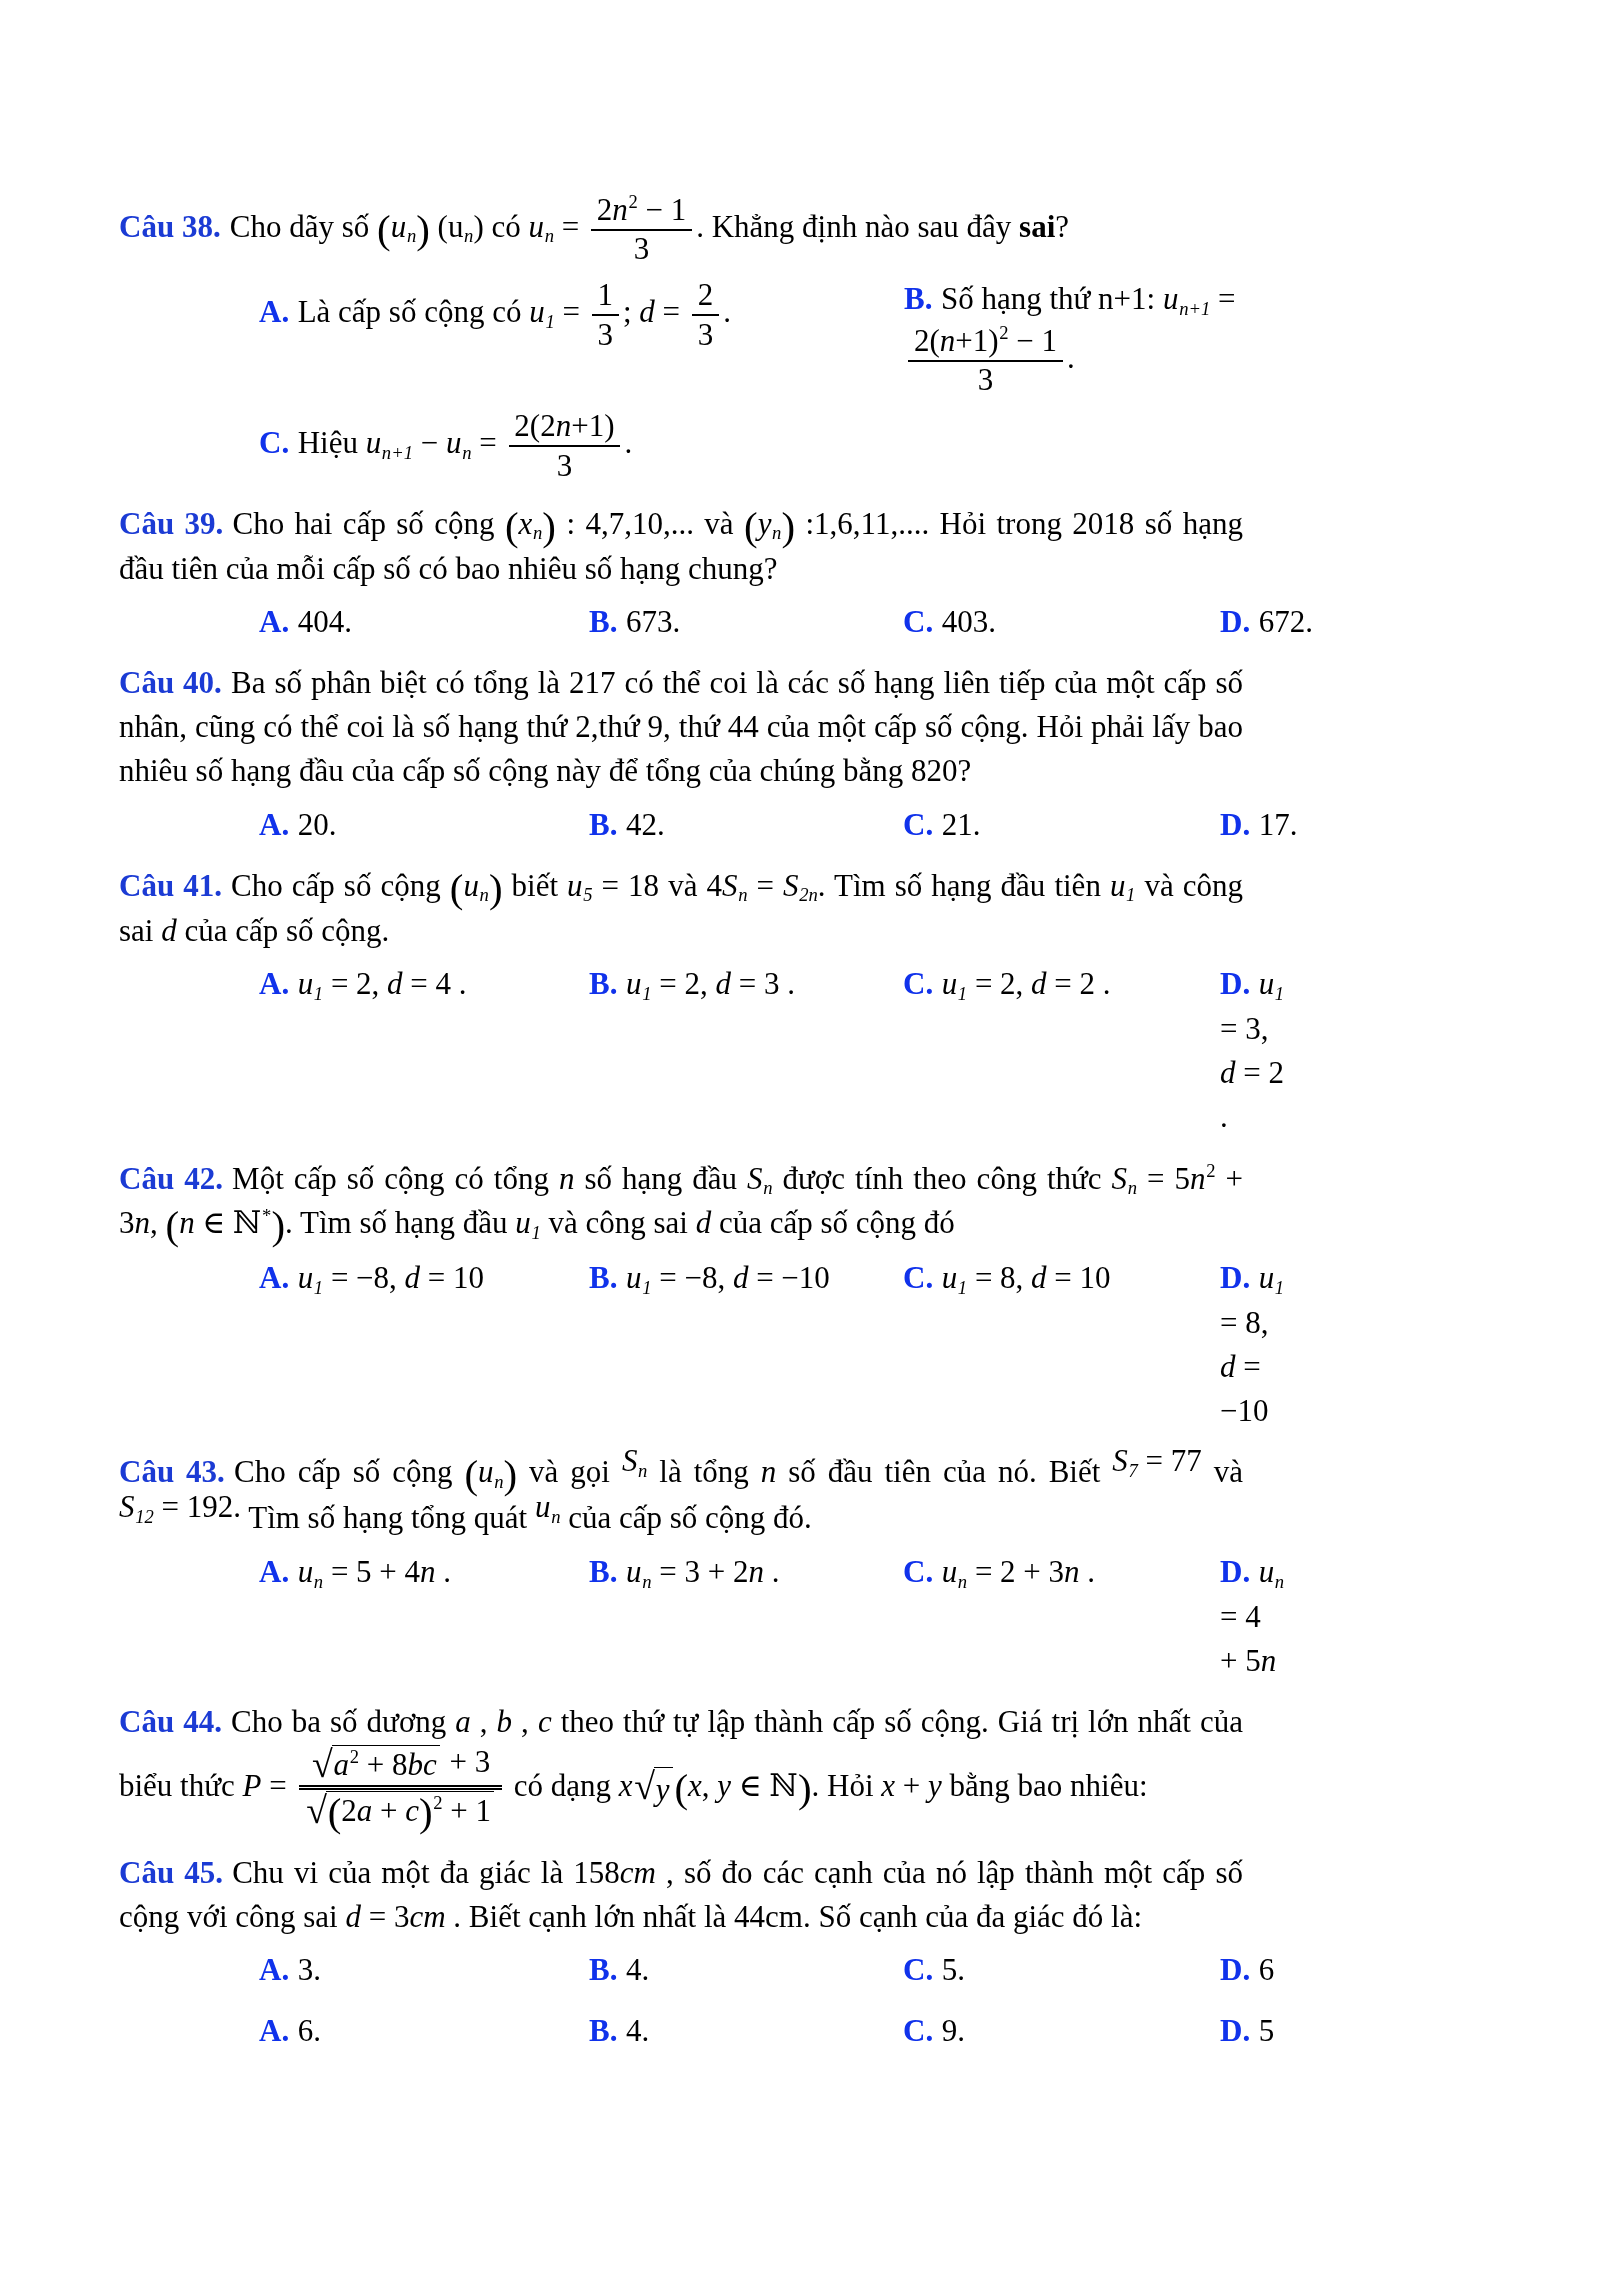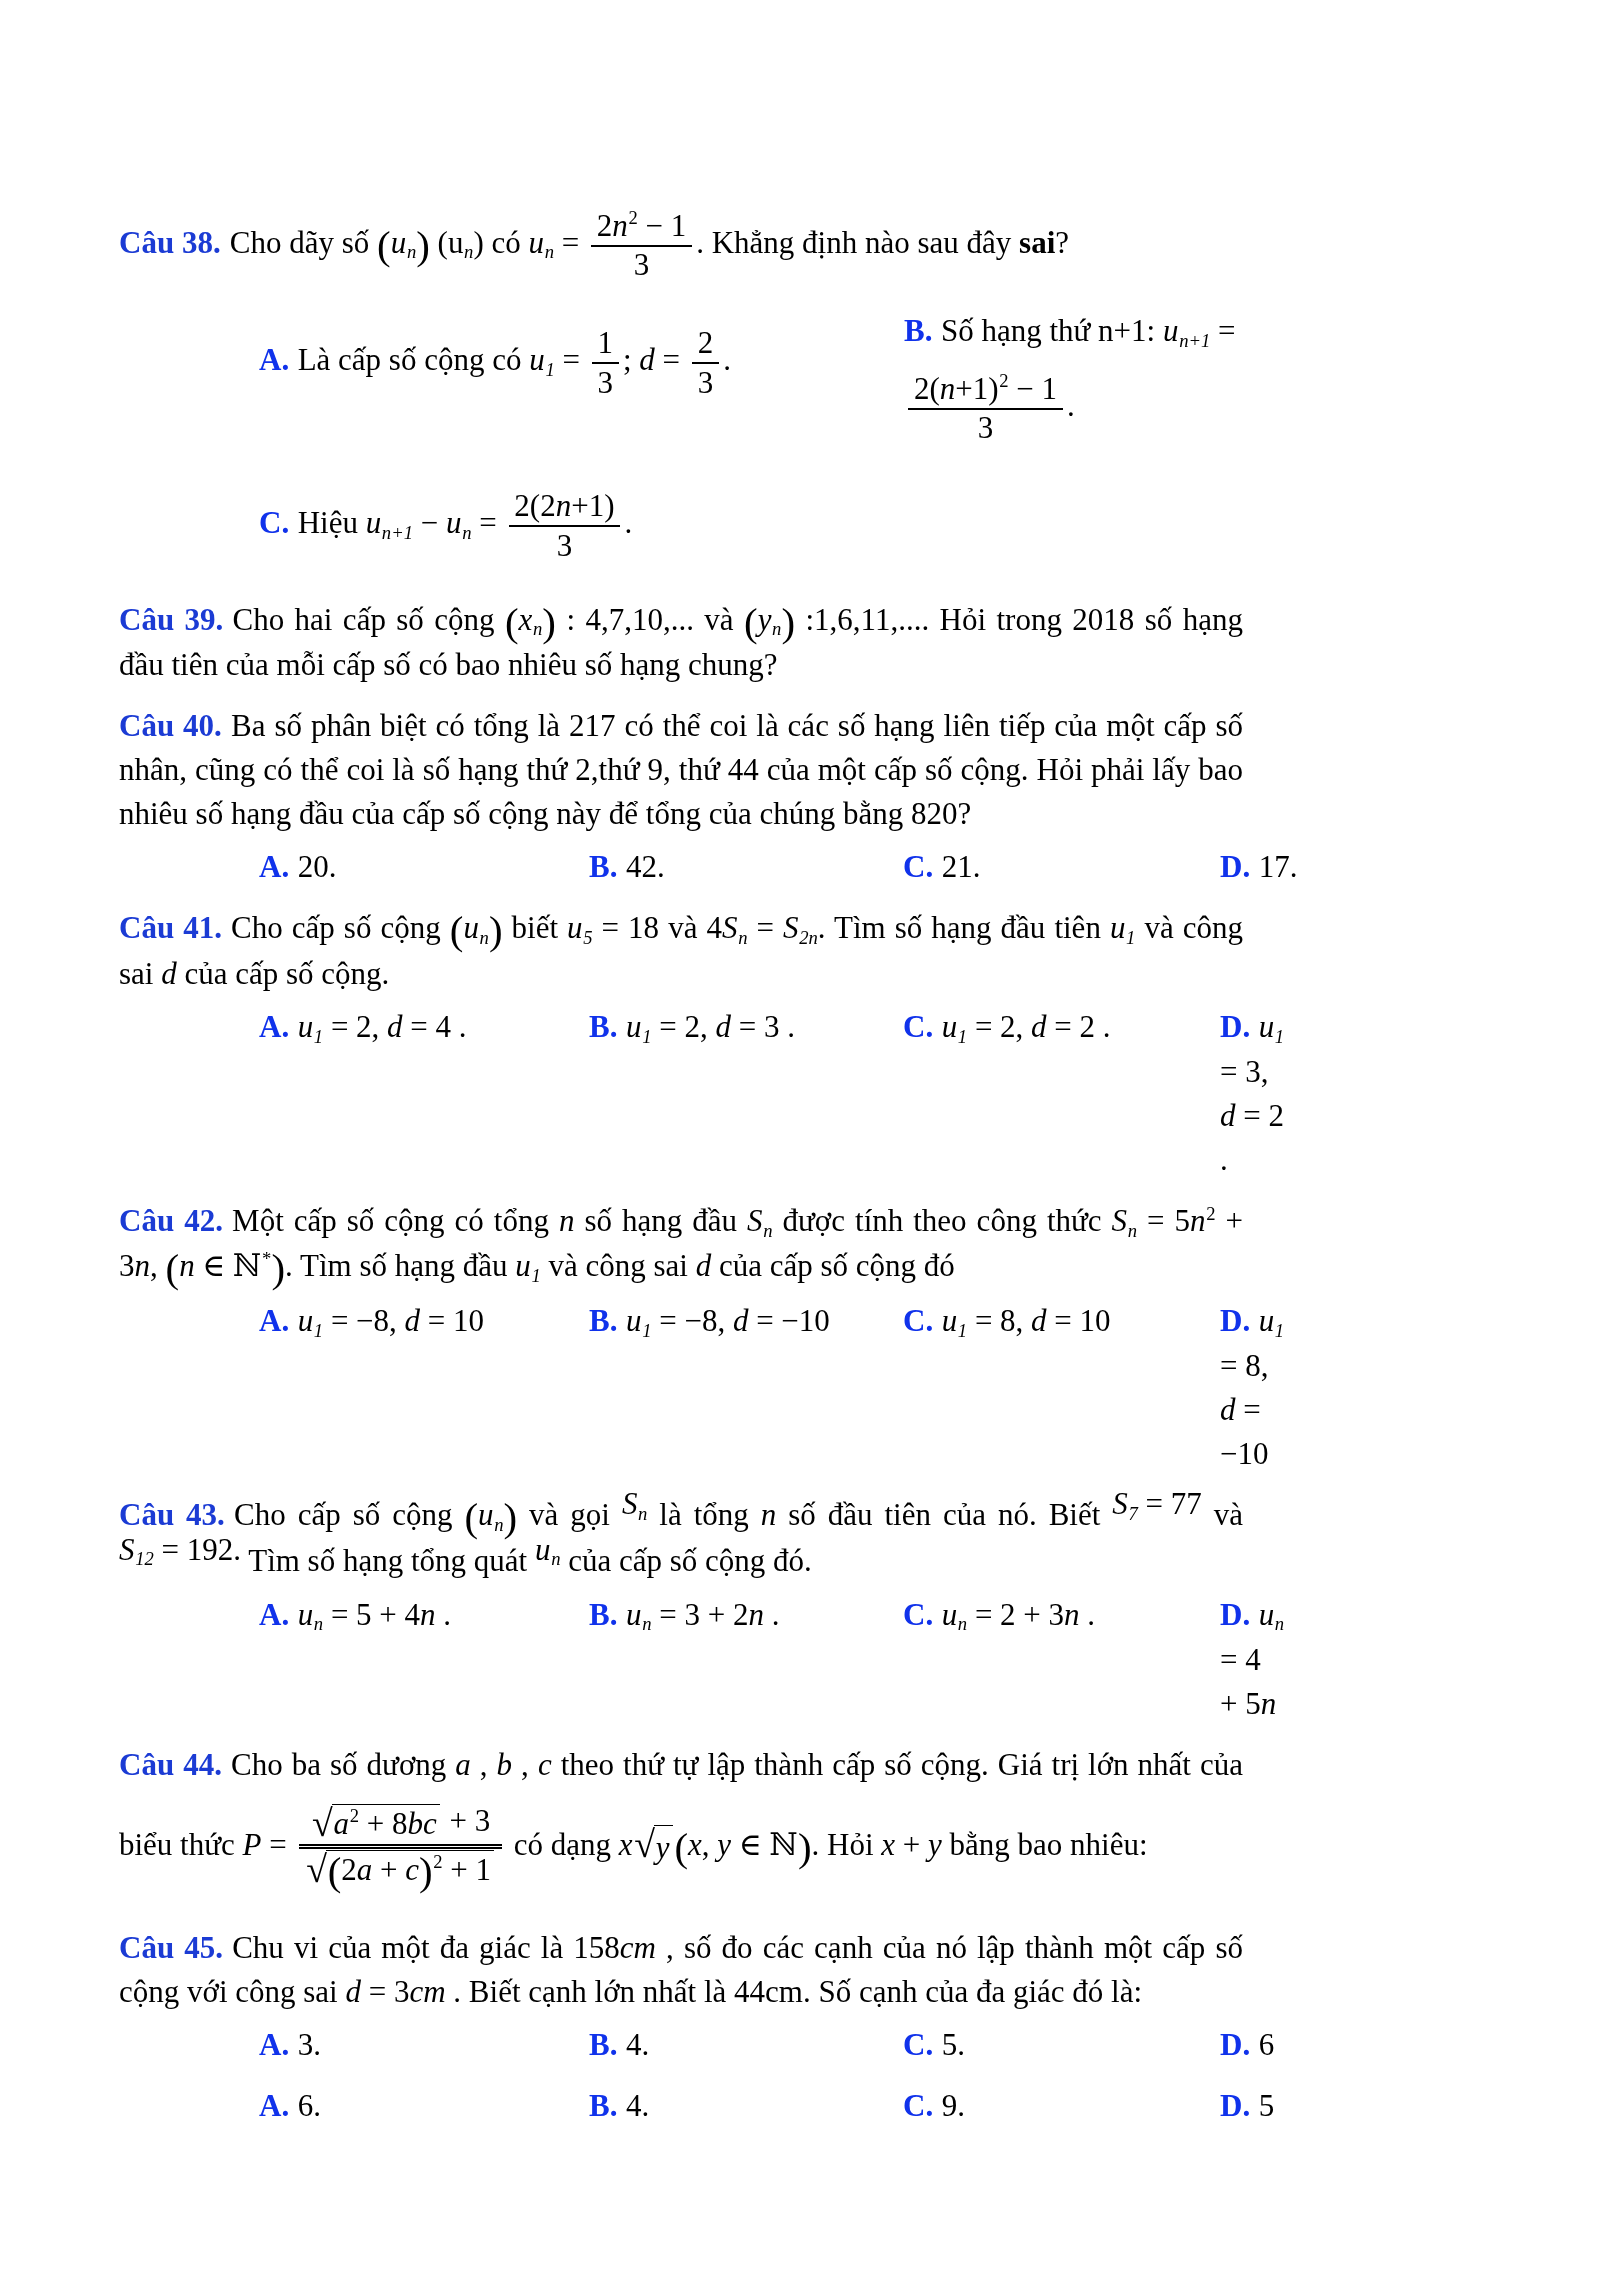--- a/index.html
+++ b/index.html
@@ -38,21 +38,21 @@
   
   .rt{}
   .it{font-style:italic;}
   .bi{font-weight:bold;}
   .sb{font-size:0.60em;font-style:italic;vertical-align:-0.30em;margin-left:0.7px;}
   .sp{font-size:0.60em;vertical-align:0.62em;margin-left:0.7px;}
   .bp{font-size:1.32em;line-height:1;vertical-align:-0.14em;}
   .frac{
     display:inline-flex;flex-direction:column;
     text-align:center;vertical-align:middle;
-    margin:16px 0.14em;line-height:1.18;
+    margin:0 0.14em;line-height:1.18;
   }
   .frac .num{padding:0 0.18em 0.02em 0.18em;border-bottom:0.065em solid var(--ink);}
   .frac.dbl .num{border-bottom:0.18em double var(--ink);}
   .frac .den{padding:0.02em 0.18em 0 0.18em;}
   .sq{display:inline-flex;align-items:flex-start;vertical-align:middle;margin:0 0.06em;}
   .rad{font-size:1.22em;line-height:1.05;}
   .sqc{border-top:0.06em solid var(--ink);padding:0 0.10em 0 0.06em;margin-left:-0.04em;}
   .rs{display:inline-block;transform:translateY(-0.34em);}
 </style>
 </head>
@@ -83,20 +83,26 @@
                 <span class="num"><span class="rt">2(2</span><span class="it">n</span><span class="rt">+1)</span></span>
                 <span class="den"><span class="rt">3</span></span>
               </span><span class="rt">.</span></span></div>
         </div>
   </section>
 
   <section class="question">
     <div class="qhead">
       <span class="qlabel">Câu 39.</span><span class="qtext"><span class="rt">Cho hai cấp số cộng </span><span class="bp">(</span><span class="it">x</span><span class="sb">n</span><span class="bp">)</span><span class="rt"> : 4,7,10,... và </span><span class="bp">(</span><span class="it">y</span><span class="sb">n</span><span class="bp">)</span><span class="rt"> :1,6,11,.... Hỏi trong 2018 số hạng đầu tiên của mỗi cấp số có bao nhiêu số hạng chung?</span></span>
     </div>
+    <div class="opts four">
+          <div class="opt"><span class="letter">A.</span><span class="otext"><span class="rt">404.</span></span></div>
+          <div class="opt"><span class="letter">B.</span><span class="otext"><span class="rt">673.</span></span></div>
+          <div class="opt"><span class="letter">C.</span><span class="otext"><span class="rt">403.</span></span></div>
+          <div class="opt"><span class="letter">D.</span><span class="otext"><span class="rt">672.</span></span></div>
+        </div>
   </section>
 
   <section class="question">
     <div class="qhead">
       <span class="qlabel">Câu 40.</span><span class="qtext"><span class="rt">Ba số phân biệt có tổng là 217 có thể coi là các số hạng liên tiếp của một cấp số nhân, cũng có thể coi là số hạng thứ 2,thứ 9, thứ 44 của một cấp số cộng. Hỏi phải lấy bao nhiêu số hạng đầu của cấp số cộng này để tổng của chúng bằng 820?</span></span>
     </div>
     <div class="opts four">
           <div class="opt"><span class="letter">A.</span><span class="otext"><span class="rt">20.</span></span></div>
           <div class="opt"><span class="letter">B.</span><span class="otext"><span class="rt">42.</span></span></div>
           <div class="opt"><span class="letter">C.</span><span class="otext"><span class="rt">21.</span></span></div>

